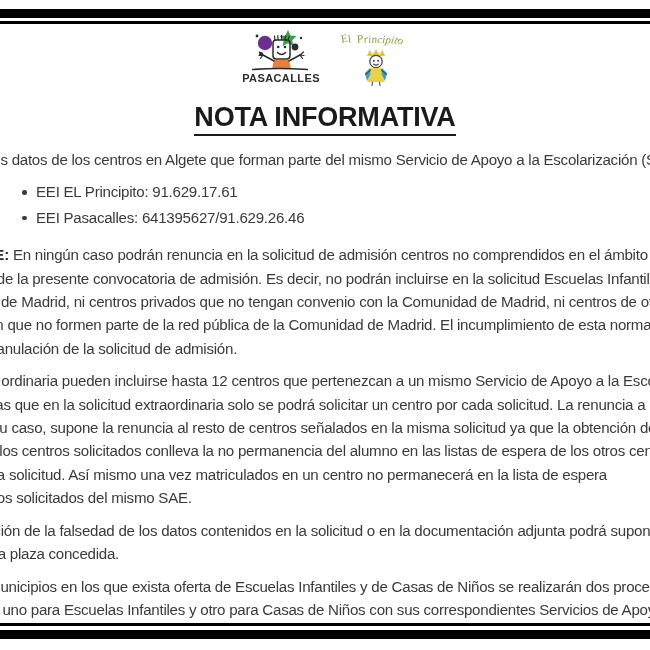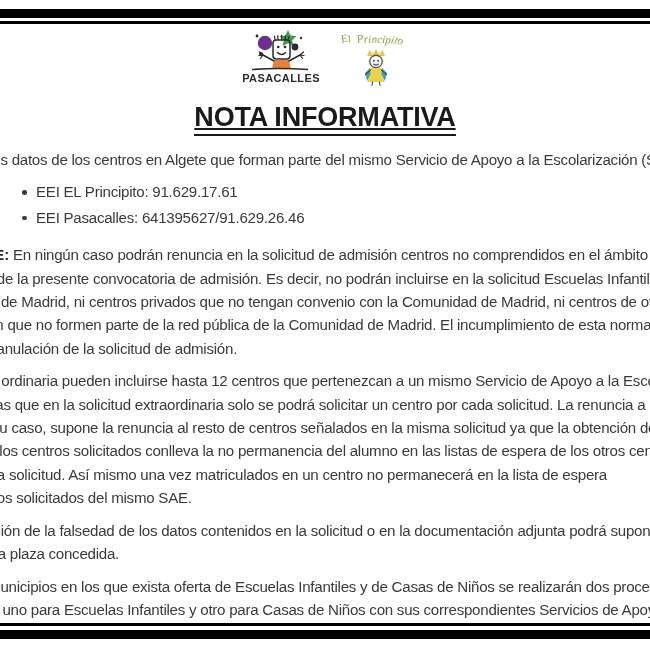--- a/index.html
+++ b/index.html
@@ -97,21 +97,20 @@
     text-align: center;
     font-family: "Liberation Sans", sans-serif;
     font-size: 27px;
     font-weight: bold;
     color: #1a1a1a;
     letter-spacing: -0.2px;
   }
   .doc-title .u {
     border-bottom: 2.5px solid #1a1a1a;
     padding-bottom: 2px;
-    text-decoration: underline;
   }
 
   
   .body-block {
     position: absolute;
     top: 124px;
     left: 0px;
     width: 834px;
     font-family: "Liberation Sans", sans-serif;
     font-size: 15.1px;

